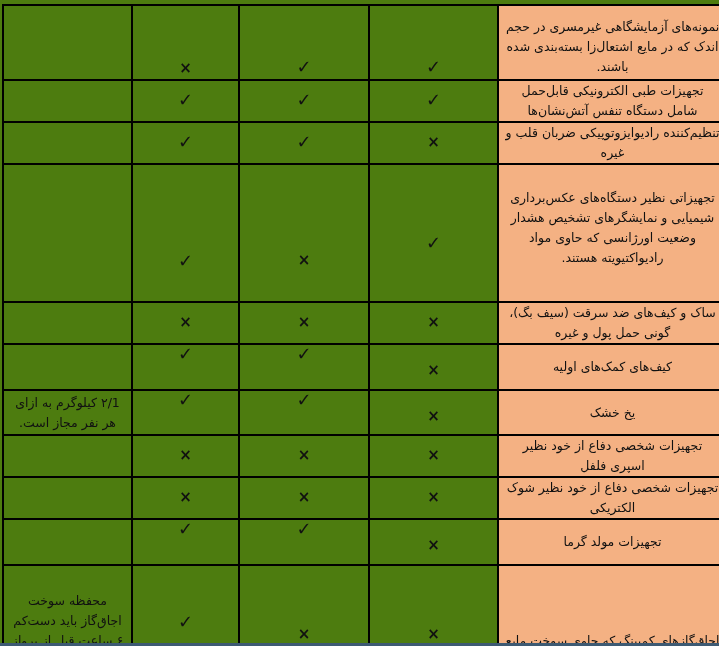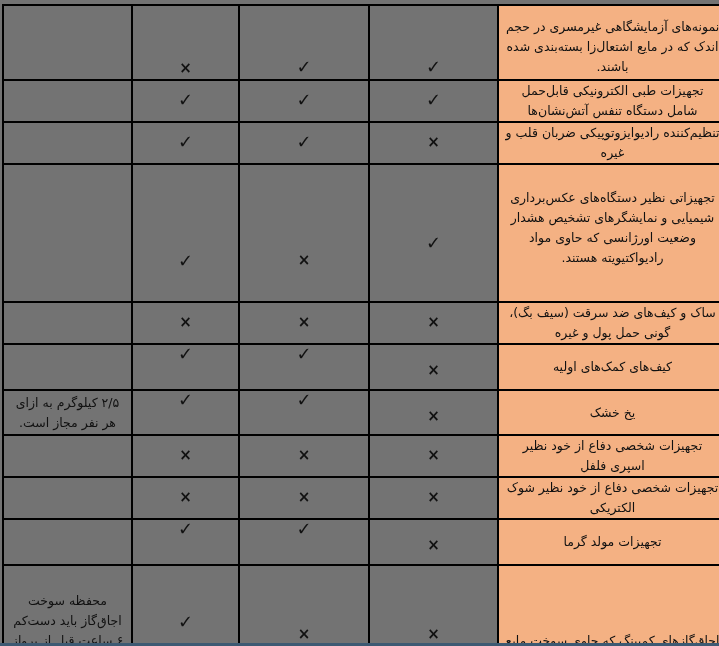--- a/index.html
+++ b/index.html
@@ -8,21 +8,21 @@
       background: #ffffff;
       width: 719px;
       height: 646px;
       overflow: hidden;
       font-family: "DejaVu Sans", sans-serif;
     }
     .page {
       position: relative;
       width: 719px;
       height: 646px;
-      background: #737373;
+      background: #4d7c0f;
     }
     table.rules {
       position: absolute;
       left: 2px;
       top: 4px;
       border-collapse: collapse;
       table-layout: fixed;
       width: 715px;
       direction: rtl;
     }
@@ -117,21 +117,21 @@
         <td class="c2 va-top"><span class="mark check">✓</span></td>
         <td class="c3 va-top"><span class="mark check">✓</span></td>
         <td class="note"></td>
       </tr>
 
       <tr style="height:45px;">
         <td class="item va-mid">یخ خشک</td>
         <td class="c1 va-mid" style="padding-top:8px;"><span class="mark cross">×</span></td>
         <td class="c2 va-top"><span class="mark check">✓</span></td>
         <td class="c3 va-top"><span class="mark check">✓</span></td>
-        <td class="note va-mid">۲/۵ کیلوگرم به ازای هر نفر مجاز است.</td>
+        <td class="note va-mid">۲/1 کیلوگرم به ازای هر نفر مجاز است.</td>
       </tr>
 
       <tr style="height:36px;">
         <td class="item va-mid">تجهیزات شخصی دفاع از خود نظیر اسپری فلفل</td>
         <td class="c1 va-mid"><span class="mark cross">×</span></td>
         <td class="c2 va-mid"><span class="mark cross">×</span></td>
         <td class="c3 va-mid"><span class="mark cross">×</span></td>
         <td class="note"></td>
       </tr>
 

